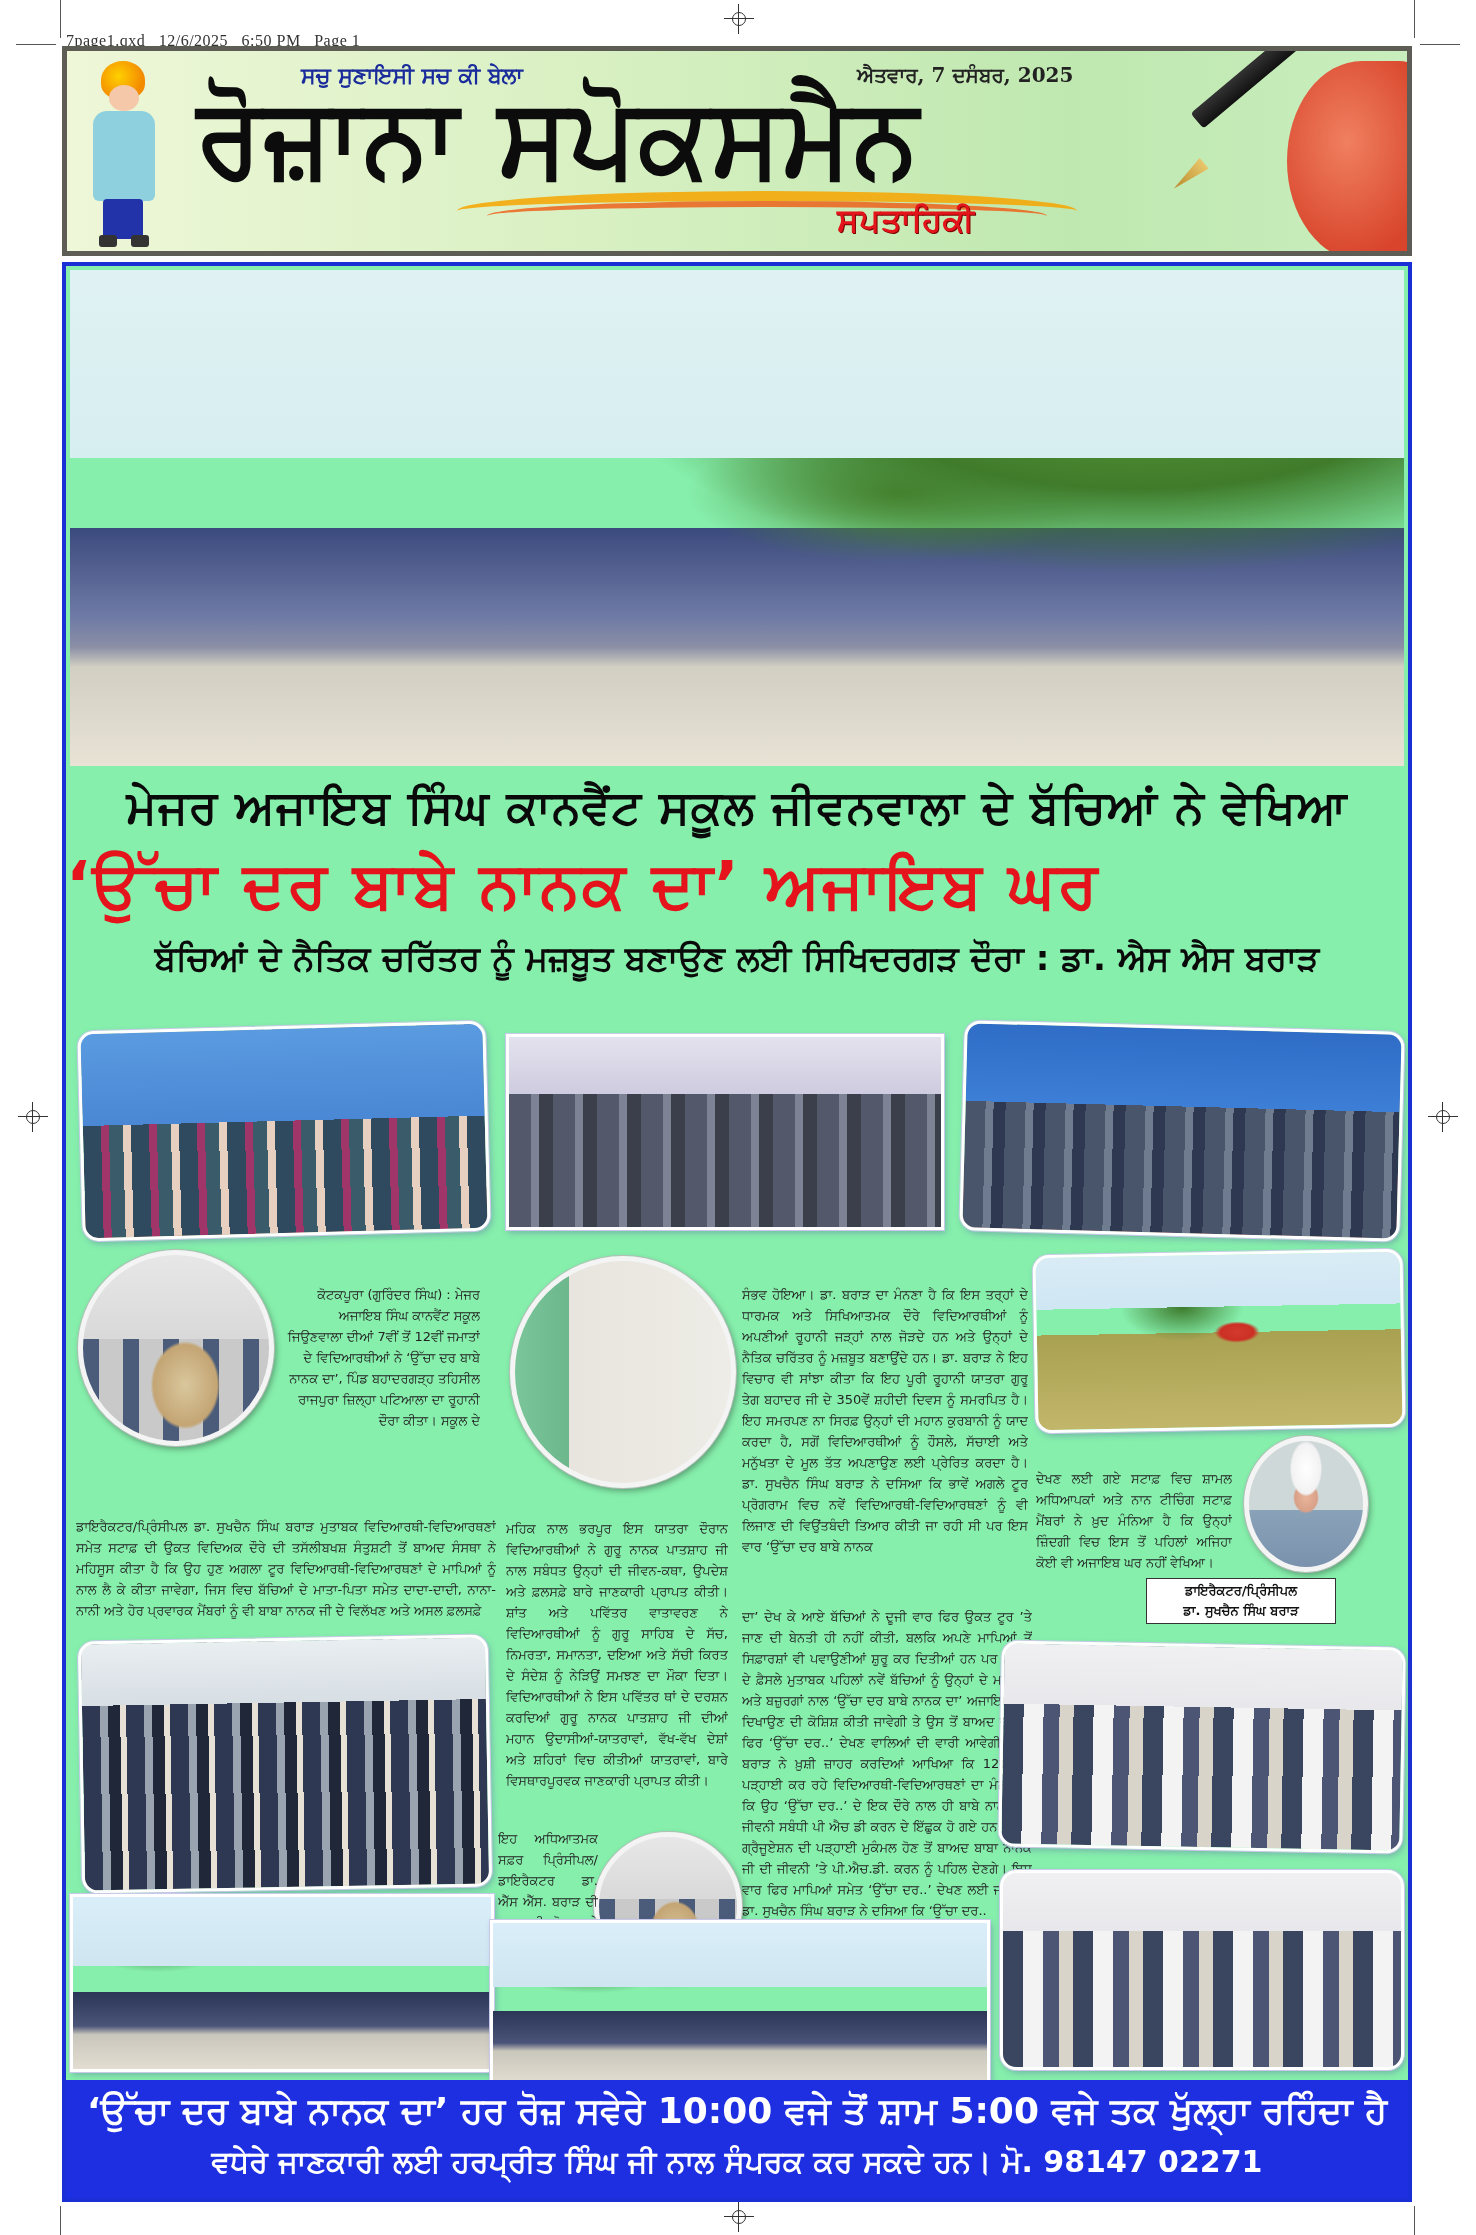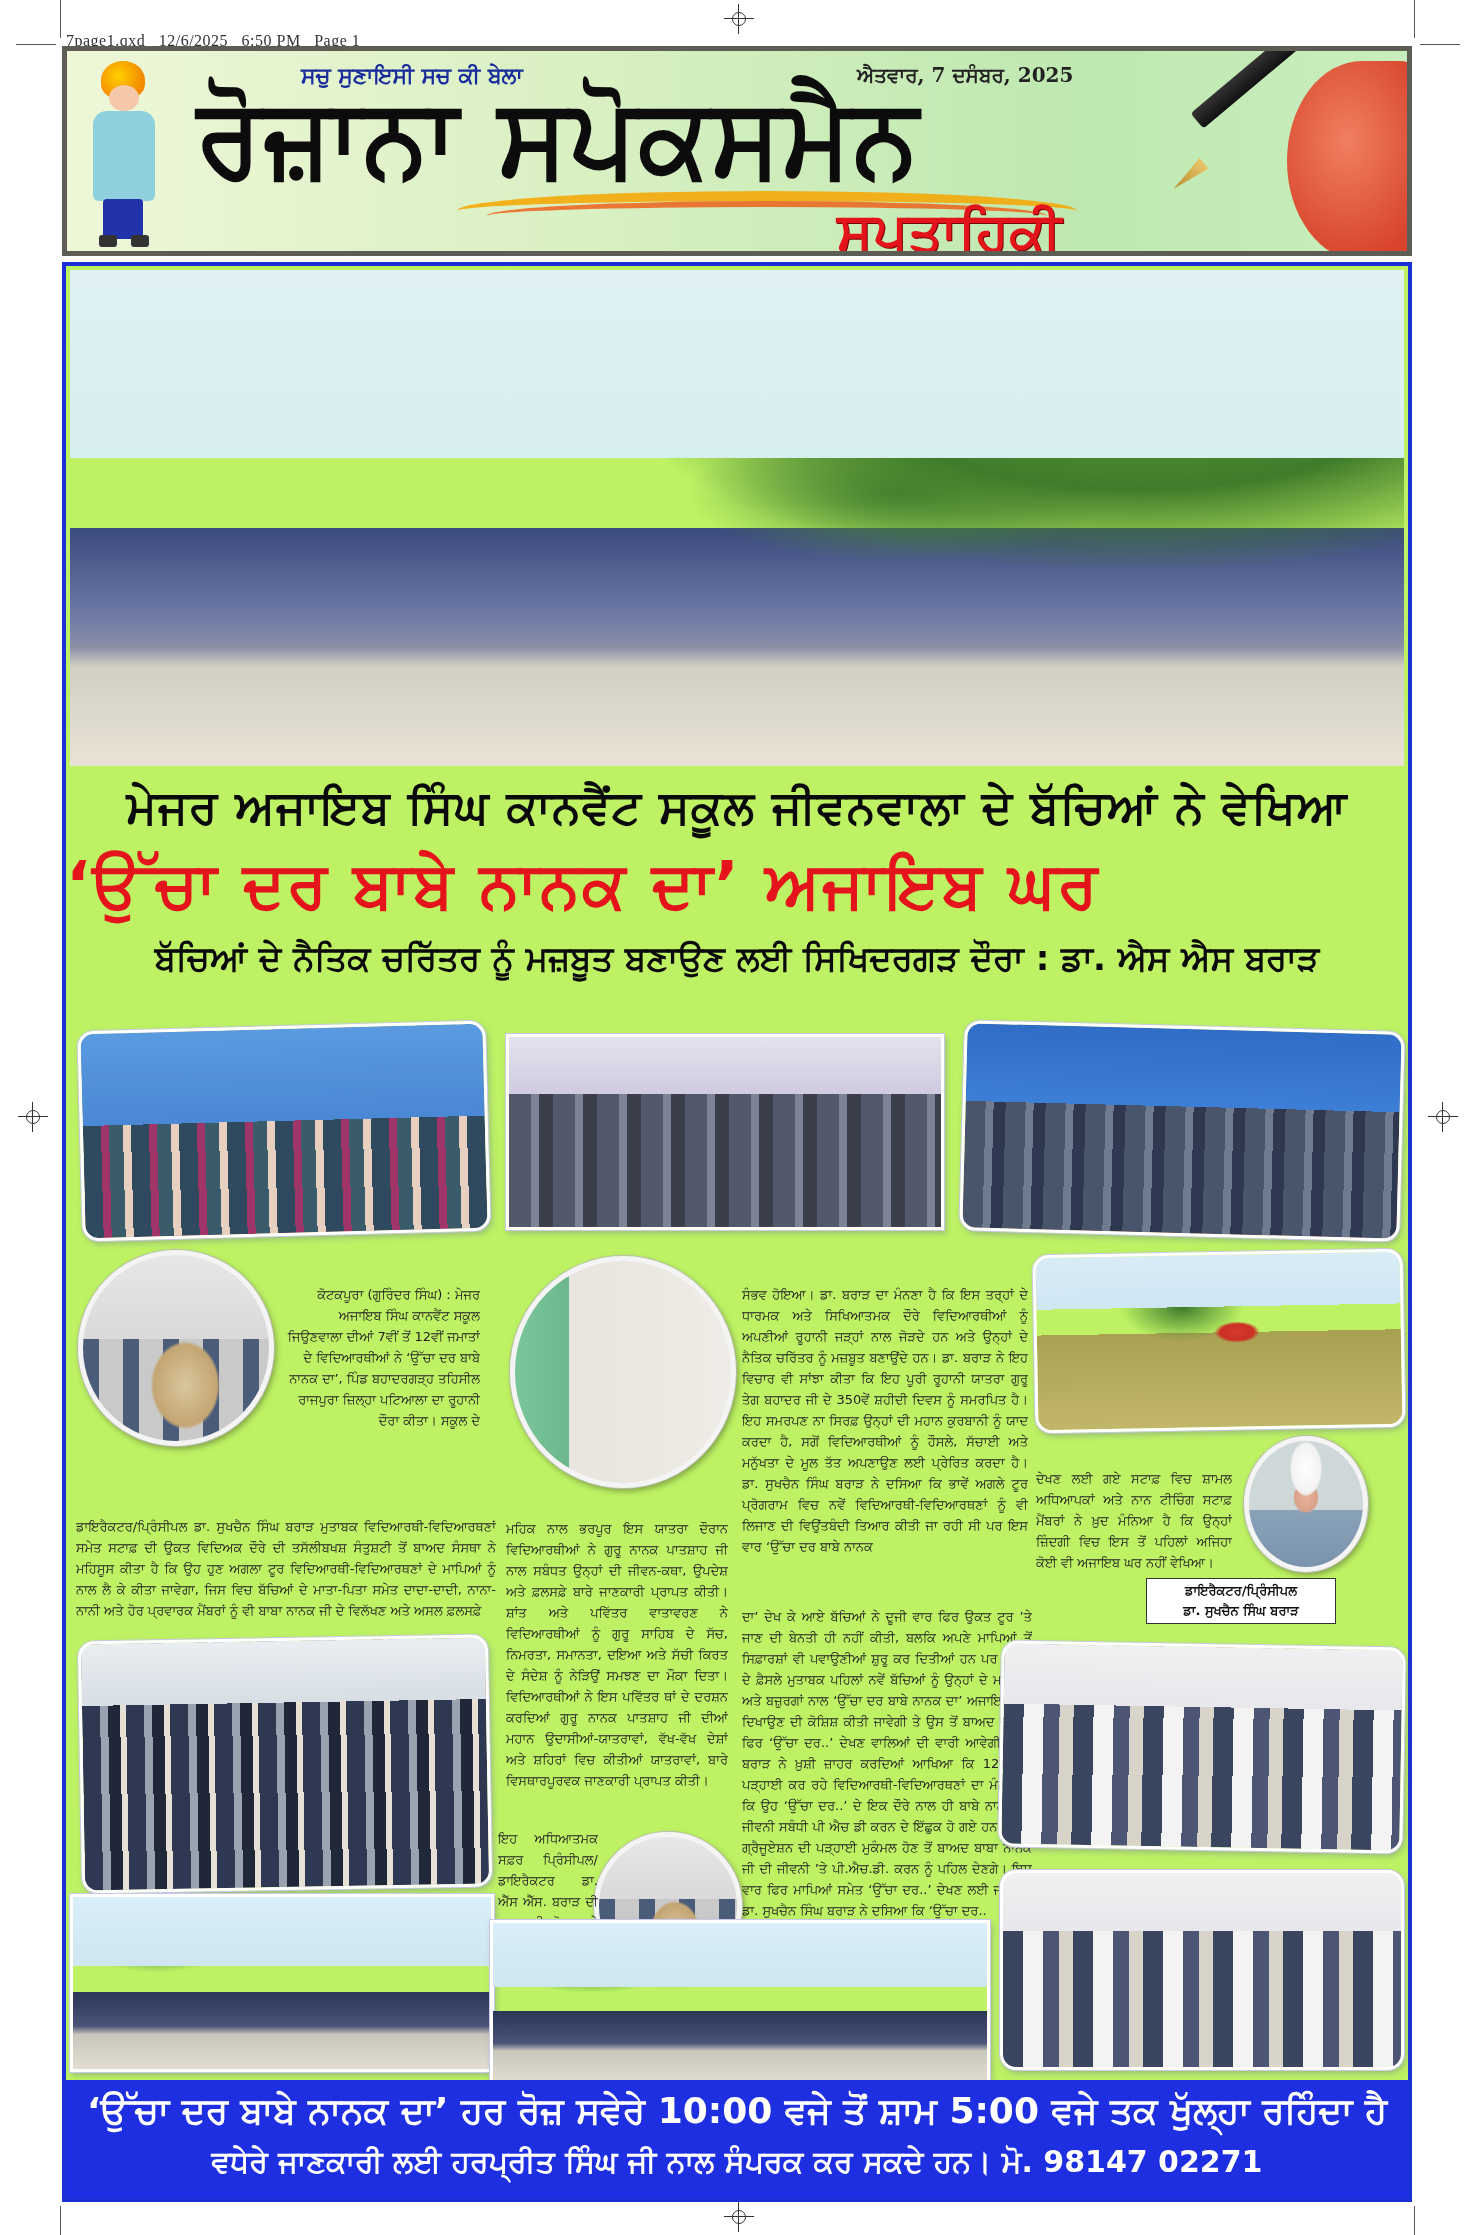--- a/index.html
+++ b/index.html
@@ -24,28 +24,28 @@
   .kid .kurta { position: absolute; left: 14px; top: 56px; width: 62px; height: 90px; background: #8fd0df; border-radius: 14px 14px 6px 6px; }
   .kid .legs { position: absolute; left: 24px; top: 144px; width: 40px; height: 40px; background: #2233aa; border-radius: 4px; }
   .kid .shoe-l, .kid .shoe-r { position: absolute; top: 180px; width: 18px; height: 12px; background: #333; border-radius: 3px; }
   .kid .shoe-l { left: 20px; } .kid .shoe-r { left: 52px; }
 
   .tagline { position: absolute; left: 234px; top: 12px; font-family: "DejaVu Sans", sans-serif; font-weight: bold; font-size: 22px; color: #1a2c9b; }
   .paper-name { position: absolute; left: 130px; top: 34px; font-family: "DejaVu Sans", sans-serif; font-weight: 900; font-size: 104px; line-height: 1; color: #0c0c0c; letter-spacing: 2px; transform: scaleY(1.05); white-space: nowrap; }
   .swoosh { position: absolute; left: 390px; top: 140px; width: 620px; height: 40px; border-top: 10px solid #f7a500; border-radius: 50% 50% 0 0; opacity: 0.85; }
   .swoosh2 { position: absolute; left: 420px; top: 150px; width: 560px; height: 30px; border-top: 6px solid #ef5a12; border-radius: 50% 50% 0 0; opacity: 0.8; }
   .dateline { position: absolute; left: 790px; top: 12px; font-family: "DejaVu Serif", serif; font-weight: bold; font-size: 20px; color: #222; }
-  .edition { position: absolute; left: 770px; top: 150px; font-family: "DejaVu Sans", sans-serif; font-weight: 900; font-size: 53px; color: #e4141b; letter-spacing: 1px; text-shadow: 1px 1px 0 #7a0000; }
+  .edition { position: absolute; left: 770px; top: 150px; font-family: "DejaVu Sans", sans-serif; font-weight: 900; font-size: 32px; color: #e4141b; letter-spacing: 1px; text-shadow: 1px 1px 0 #7a0000; }
   .pen-hand { position: absolute; right: 0; top: 0; width: 240px; height: 200px; }
   .pen-hand .hand { position: absolute; right: -30px; top: 10px; width: 150px; height: 200px; background: radial-gradient(ellipse at 40% 40%, #f08060, #d8452c 70%); border-radius: 60% 30% 30% 60%; }
   .pen-hand .pen { position: absolute; left: 30px; top: 60px; width: 190px; height: 20px; background: linear-gradient(#333, #111); transform: rotate(-40deg); transform-origin: left center; border-radius: 4px; }
   .pen-hand .nib { position: absolute; left: 2px; top: 118px; width: 40px; height: 14px; background: linear-gradient(90deg, #b88a2c, #e9c66b); transform: rotate(-40deg); clip-path: polygon(0 50%, 100% 0, 100% 100%); }
 
   
-  .frame { position: absolute; left: 62px; top: 262px; width: 1350px; height: 1940px; border: 4px solid #1b2fd6; background: #bef264; }
+  .frame { position: absolute; left: 62px; top: 262px; width: 1350px; height: 1940px; border: 4px solid #1b2fd6; background: #86efac; }
 
   .photo { position: absolute; overflow: hidden; border: 3px solid #ffffff; box-shadow: 0 0 0 1px #c8c8e8, 2px 3px 6px rgba(80,80,160,0.35); }
   .photo.rounded { border-radius: 16px; }
   .photo.round { border-radius: 50%; border: 5px solid #f4f4f4; box-shadow: 0 0 0 1px #bbb, 2px 3px 6px rgba(0,0,0,0.35); }
 
   
   .sky-crowd { background:
       linear-gradient(180deg, #dff1f3 0%, #d7eef0 38%, transparent 38%),
       radial-gradient(ellipse at 80% 25%, #5e9b3c 0%, #3f7b2a 18%, transparent 34%),
       radial-gradient(ellipse at 62% 45%, #4c8a35 0%, transparent 18%),

